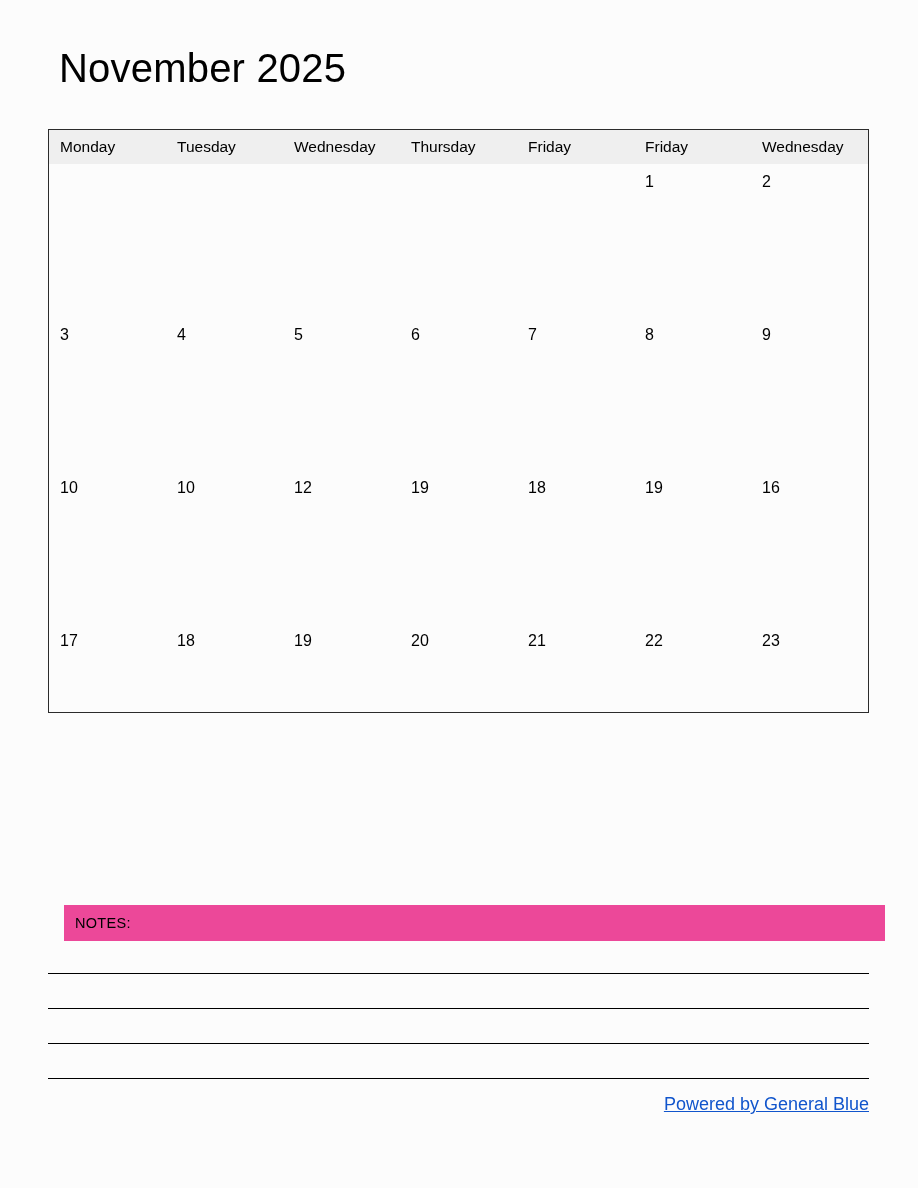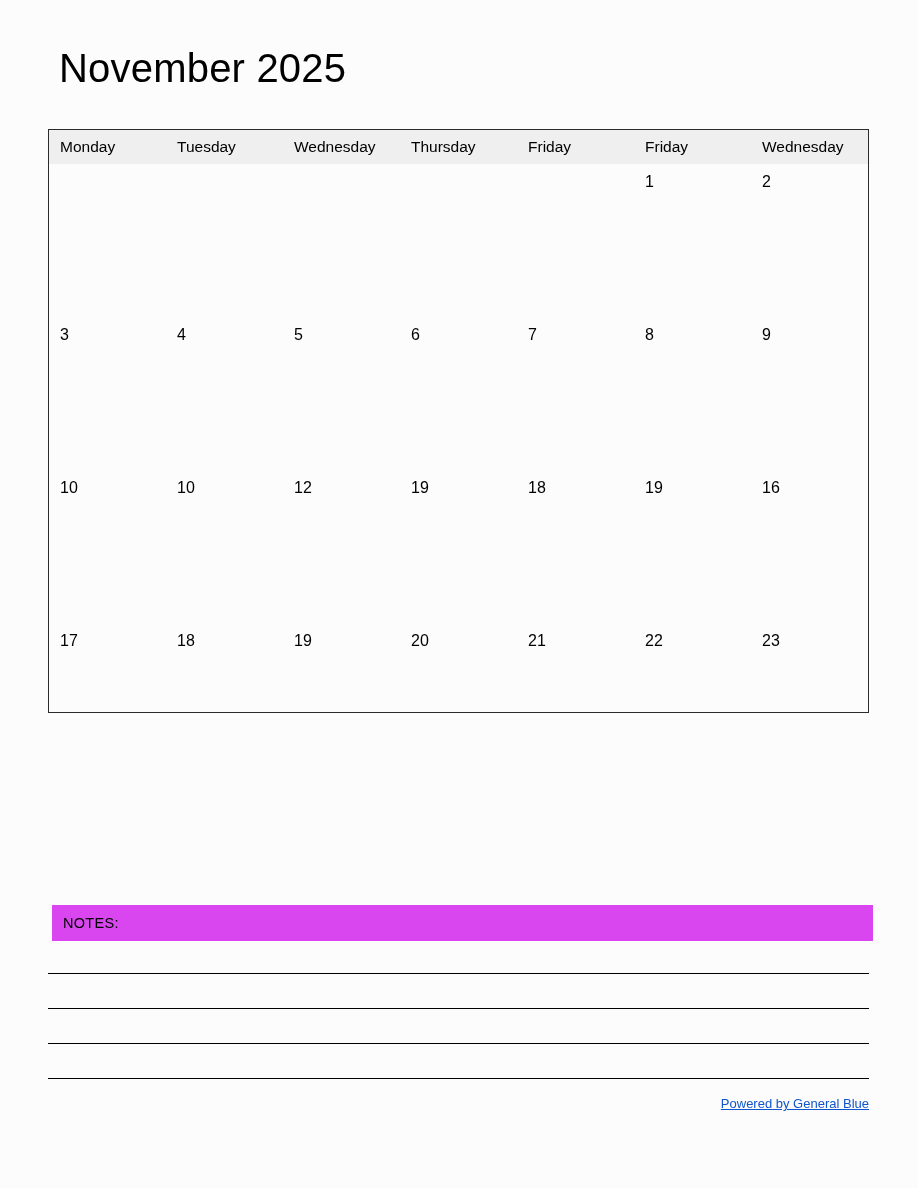--- a/index.html
+++ b/index.html
@@ -75,25 +75,25 @@
     font-weight: 400;
     line-height: 18px;
     border: none;
     background: transparent;
   }
   td.empty { color: transparent; }
 
   
   .notes-band {
     position: absolute;
-    left: 52px;
+    left: 64px;
     top: 905px;
     width: 821px;
     height: 36px;
-    background: #d946ef;
+    background: #ec4899;
     box-sizing: border-box;
     text-decoration: underline;
   }
   .notes-label {
     position: absolute;
     left: 11px;
     top: 10px;
     font-size: 14.5px;
     line-height: 16px;
     letter-spacing: 0.3px;
@@ -109,21 +109,21 @@
   .note-line.l1 { top: 973px; }
   .note-line.l2 { top: 1008px; }
   .note-line.l3 { top: 1043px; }
   .note-line.l4 { top: 1078px; }
 
   
   .footer-link {
     position: absolute;
     right: 49px;
     top: 1094px;
-    font-size: 13px;
+    font-size: 18px;
     line-height: 20px;
     color: #1155cc;
     text-decoration: underline;
     white-space: nowrap;
     cursor: pointer;
   }
 </style>
 </head>
 <body>
 

